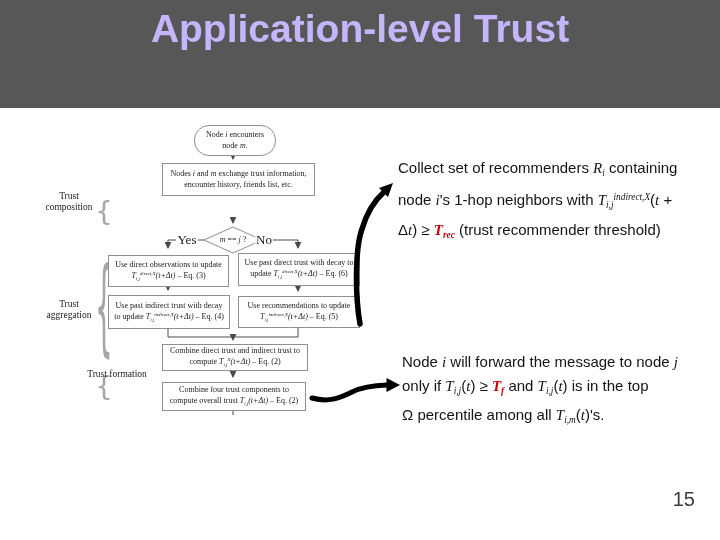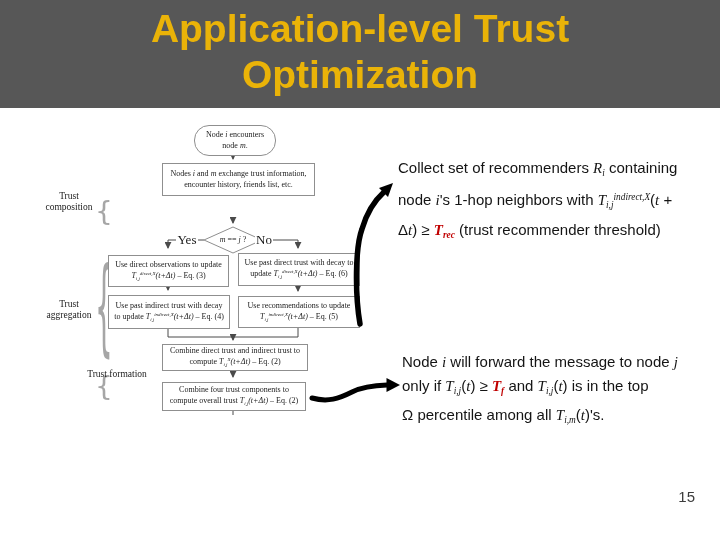--- a/index.html
+++ b/index.html
@@ -1,53 +1,52 @@
 <!DOCTYPE html>
 <html><head>
 <meta charset="utf-8">
 <style>
   html,body{margin:0;padding:0;}
   body{width:720px;height:540px;overflow:hidden;background:#ffffff;font-family:"Liberation Sans",sans-serif;}
   .slide{position:relative;width:720px;height:540px;background:#ffffff;}
   .header{position:absolute;left:0;top:0;width:720px;height:108px;background:#575757;}
   .title{padding-top:6px;text-align:center;font-family:"Liberation Sans",sans-serif;
-         font-size:39px;font-weight:bold;line-height:46px;color:#eab308;}
+         font-size:39px;font-weight:bold;line-height:46px;color:#c4b5fd;}
   .overlay{position:absolute;left:0;top:0;width:720px;height:540px;pointer-events:none;}
   .fbox{position:absolute;border:1px solid #8f8f8f;background:#fff;display:flex;flex-direction:column;
         align-items:center;justify-content:center;font-family:"Liberation Serif",serif;font-size:8px;
         color:#1a1a1a;text-align:center;line-height:1.35;}
   .fbox div, .ftext div{white-space:nowrap;}
   .ftext{position:absolute;display:flex;flex-direction:column;align-items:center;justify-content:center;
         font-family:"Liberation Serif",serif;font-size:8px;color:#1a1a1a;text-align:center;line-height:1.35;}
   .branch{position:absolute;background:#fff;font-family:"Liberation Serif",serif;font-size:13px;
         color:#1a1a1a;text-align:center;line-height:11px;}
   .sidelabel{position:absolute;font-family:"Liberation Serif",serif;font-size:9.5px;color:#1a1a1a;
         text-align:center;line-height:1.18;}
   .ann{position:absolute;font-family:"Liberation Sans",sans-serif;font-size:15px;color:#141414;}
   .ann-top{line-height:23.5px;}
   .ann-bottom{line-height:24px;}
   .pagenum{position:absolute;left:650px;top:488px;width:45px;text-align:right;
-        font-family:"Liberation Sans",sans-serif;font-size:15px;color:#3d3d3d;}
+        font-family:"Liberation Sans",sans-serif;font-size:20px;color:#3d3d3d;}
   .r-n{}
   .r-mi{font-family:"Liberation Serif",serif;font-style:italic;}
   .r-sub{font-family:"Liberation Serif",serif;font-style:italic;font-size:62%;vertical-align:-0.35em;}
   .r-sup{font-family:"Liberation Serif",serif;font-style:italic;font-size:62%;vertical-align:0.55em;}
   .r-red{font-family:"Liberation Serif",serif;font-style:italic;font-weight:bold;color:#c00000;}
   .r-redsub{font-family:"Liberation Serif",serif;font-style:italic;font-weight:bold;color:#c00000;
         font-size:62%;vertical-align:-0.35em;}
 </style>
 </head>
 <body>
 
 <div class="slide">
 
   <div class="header">
     <div class="title">
       <div>Application-level Trust</div>
-      <div>Optimization</div>
     </div>
   </div>
 
   <svg class="overlay" viewBox="0 0 720 540">
     <defs>
       <marker id="ah" viewBox="0 0 8 8" refX="7" refY="4" markerWidth="7" markerHeight="7" orient="auto">
         <path d="M0,0 L8,4 L0,8 Z" fill="#4a4a4a"></path>
       </marker>
     </defs>
     <g stroke="#4a4a4a" stroke-width="1" fill="none">

